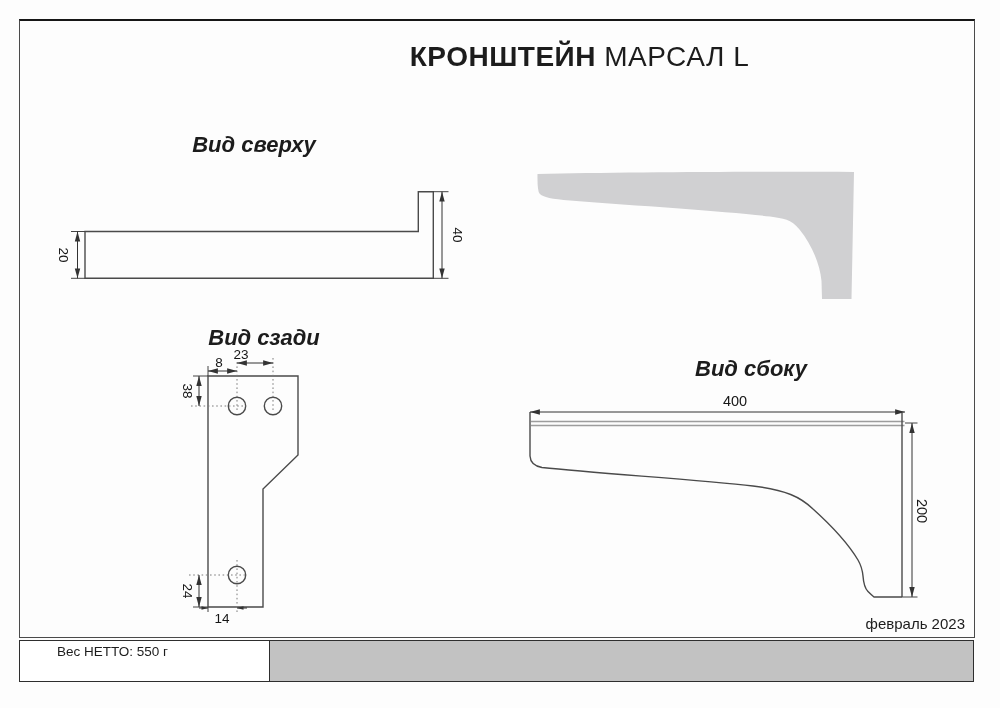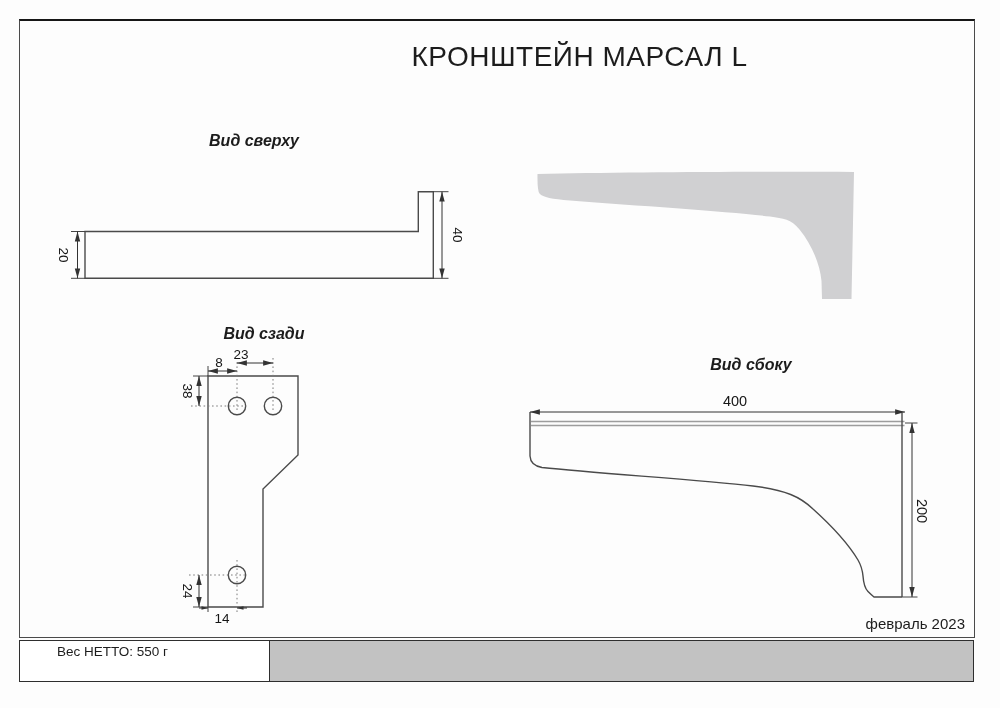--- a/index.html
+++ b/index.html
@@ -28,23 +28,23 @@
   .footer-right{
     flex:1;display:flex;flex-direction:column;justify-content:center;align-items:center;
     text-align:center;line-height:1.25;
   }
   .footer-right .l1{font-size:15px;letter-spacing:.2px;}
   .footer-right .l2{font-size:13.5px;}
   .main-title{
     left:161px;top:41px;width:800px;text-align:center;
     font-size:28px;letter-spacing:.5px;white-space:nowrap;
   }
-  .main-title b{font-weight:normal;margin-left:37px;}
+  .main-title b{font-weight:bold;margin-left:37px;}
   .view-label{
-    width:220px;text-align:center;font-style:italic;font-weight:bold;font-size:16px;
+    width:220px;text-align:center;font-style:italic;font-weight:bold;font-size:22px;
   }
   .dim{
     font-size:13.5px;text-align:center;width:36px;height:16px;line-height:16px;
     white-space:nowrap;color:#161616;
   }
   .dim.rot{transform:rotate(90deg);}
   .dim.big{font-size:14.5px;width:60px;}
   .date-label{
     left:765px;top:615px;width:200px;text-align:right;font-size:15px;
   }

